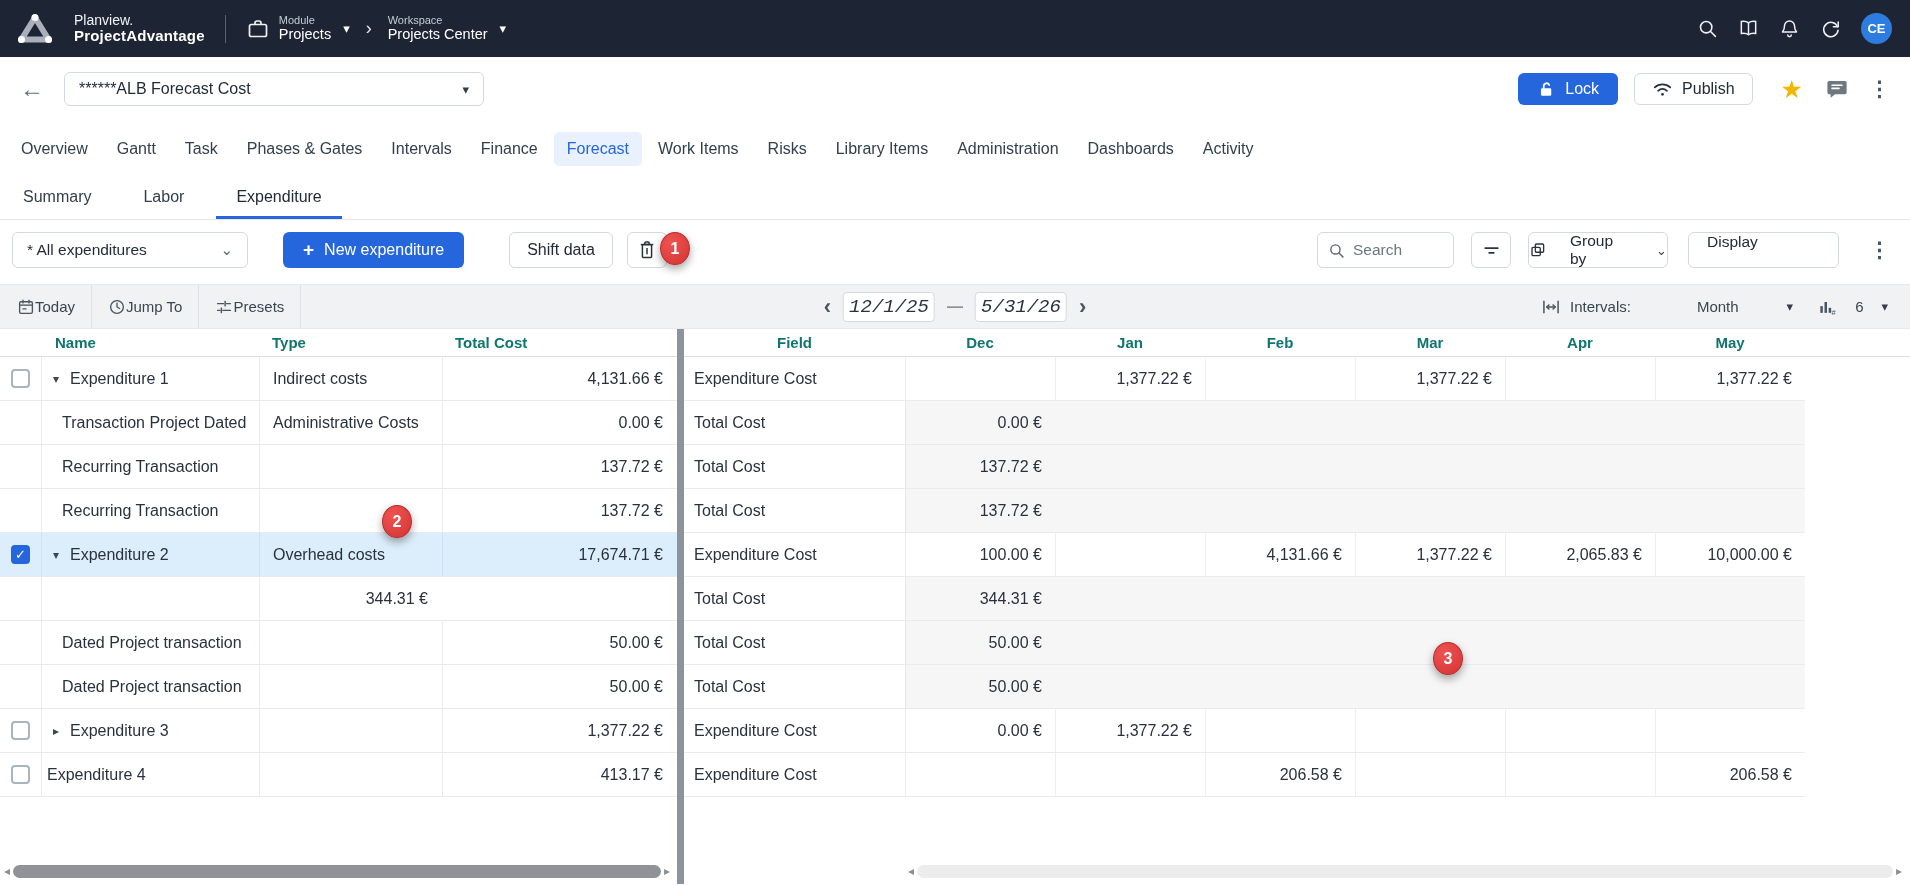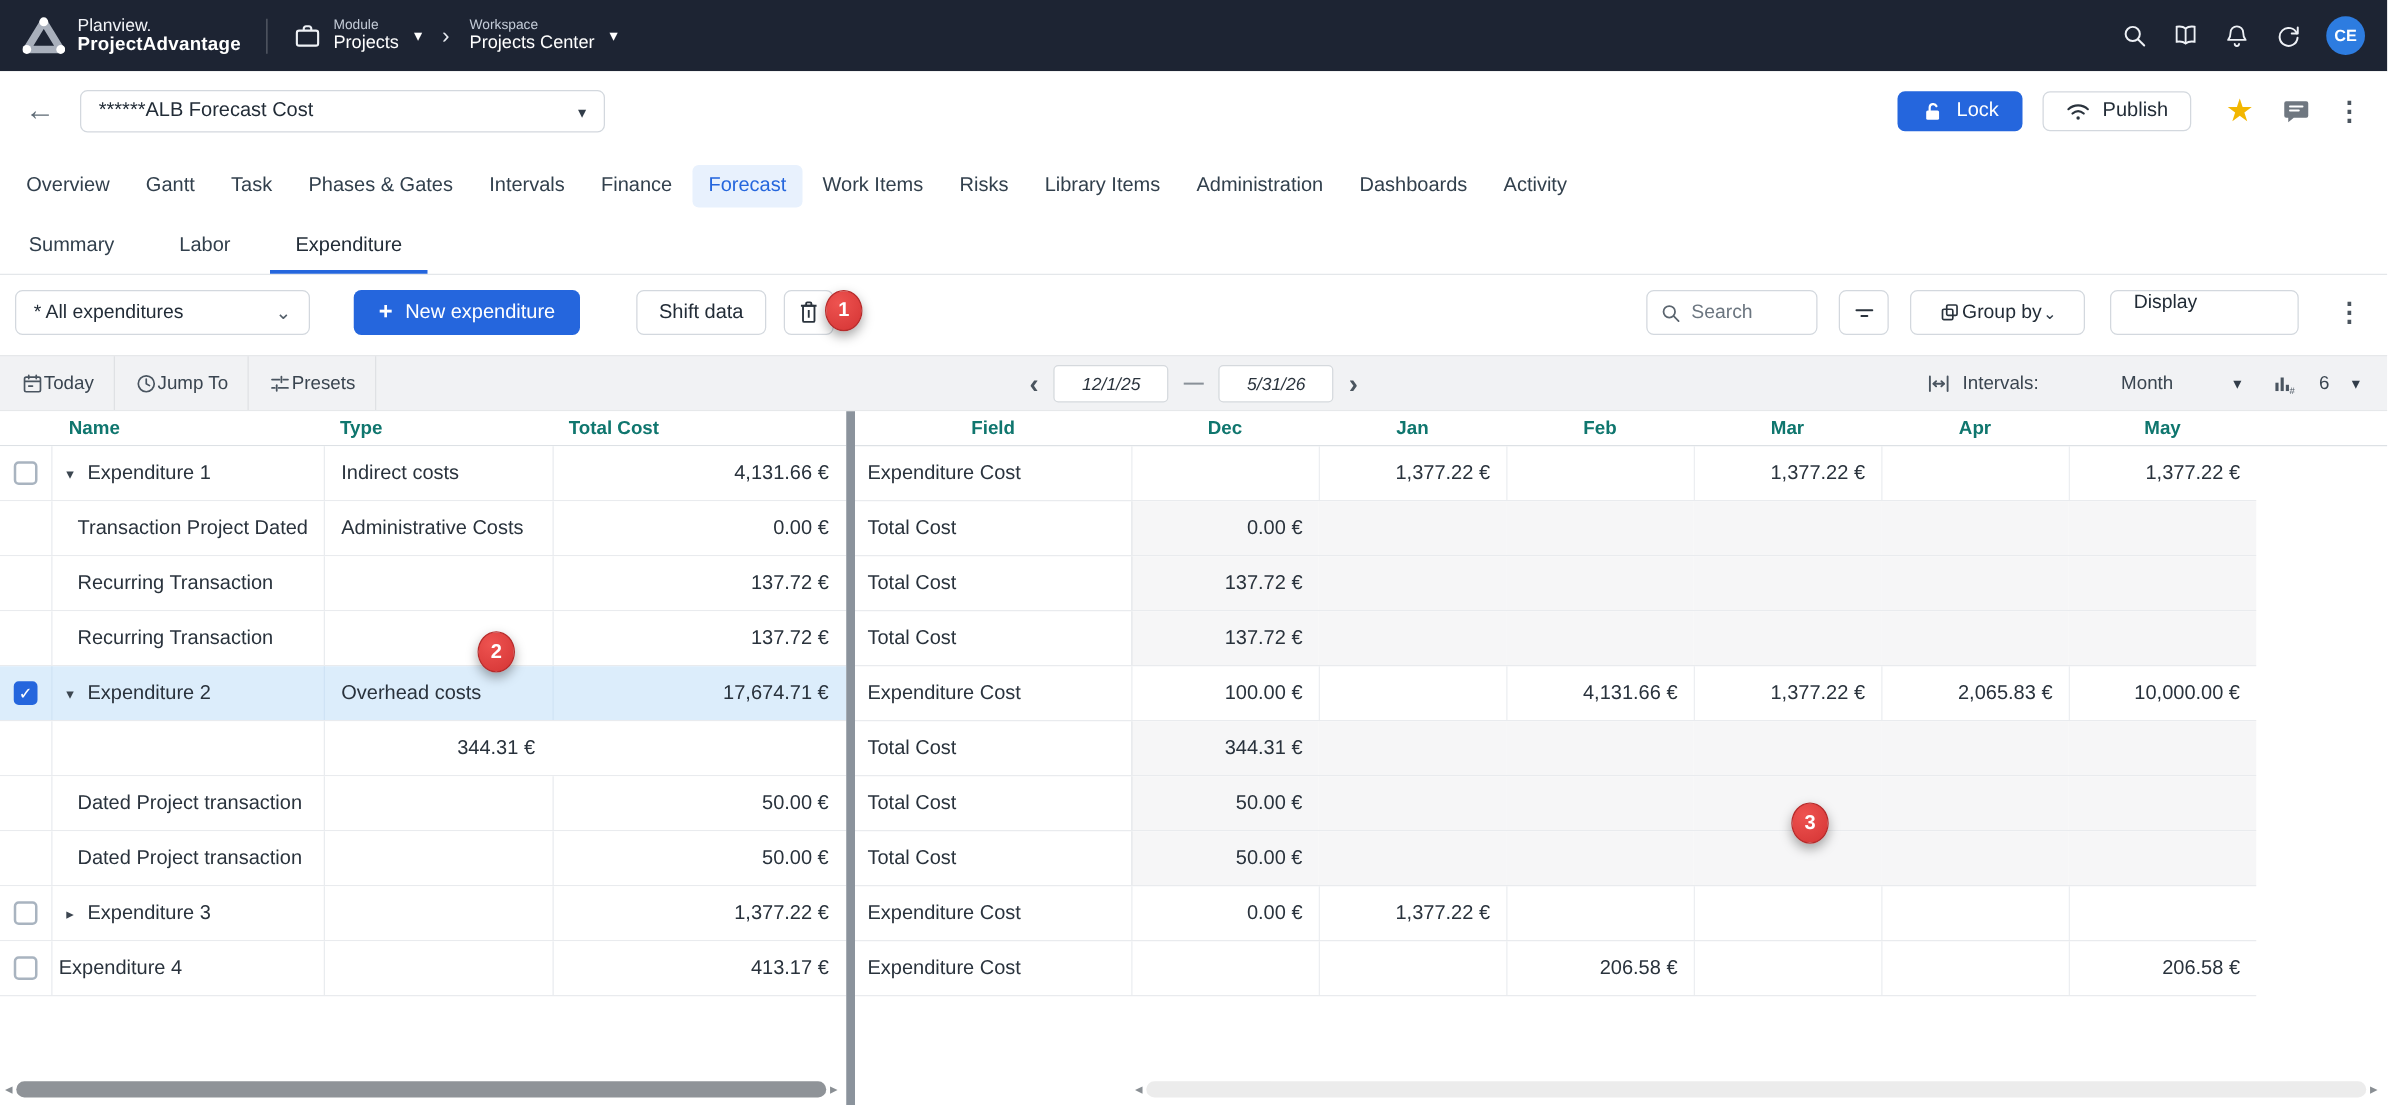--- a/index.html
+++ b/index.html
@@ -2,21 +2,21 @@
 <html style="--accent: #2566dd; --topbar-bg: #1d2433; --selected-row: #dcedfb; --badge-red: #d43434; --avatar-blue: #2d7ce0; --star-gold: #f2b600; --active-tab-bg: #e8f1fd; --shade-gray: #f6f6f7;"><head>
 <meta charset="utf-8">
 <style>
   * { margin:0; padding:0; box-sizing:border-box; }
   html,body { width:1910px; height:885px; background:#fff; }
   body { font-family:"Liberation Sans", sans-serif; color:#29323c; }
   .page { position:relative; width:1910px; height:885px; overflow:hidden; background:#fff; }
 
   
   .topbar { height:57px; background:var(--topbar-bg,#1d2433); display:flex; align-items:center; padding:0 18px; color:#fff; }
-  .brand { display:flex; align-items:center; gap:10px; }
+  .brand { display:flex; align-items:center; gap:22px; }
   .brand-text { line-height:1.1; }
   .brand-l1 { font-size:14px; color:#f2f4f8; }
   .brand-l2 { font-size:15px; color:#fff; font-weight:bold; letter-spacing:.2px; }
   .tb-sep { width:1px; height:28px; background:rgba(255,255,255,.28); margin:0 20px; }
   .crumb { display:flex; align-items:center; gap:9px; cursor:pointer; }
   .crumb-text { line-height:1.15; }
   .crumb-label { display:block; font-size:11px; color:#c4ccd8; }
   .crumb-value { display:block; font-size:14.5px; color:#fff; }
   .crumb-caret { color:#fff; font-size:13px; margin-left:3px; }
   .crumb-chev { color:#e7ebf1; font-size:18px; margin:0 16px; }
@@ -52,31 +52,31 @@
   .tsel .car { margin-left:auto; color:#55606b; font-size:15px; }
   .btn-new { height:36px; background:var(--accent,#2566dd); color:#fff; border-radius:6px; display:flex; align-items:center; gap:10px; padding:0 20px; font-size:16px; margin-left:35px; cursor:pointer; }
   .btn-new .plus { font-size:19px; font-weight:bold; }
   .btn-shift { height:36px; border:1px solid #d3d8de; border-radius:6px; display:flex; align-items:center; padding:0 17px; font-size:16px; color:#222c37; margin-left:45px; cursor:pointer; }
   .btn-trash { height:36px; width:40px; border:1px solid #d3d8de; border-radius:6px; display:flex; align-items:center; justify-content:center; margin-left:14px; cursor:pointer; color:#2a333d; }
   .tright { margin-left:auto; display:flex; align-items:center; }
   .search-box { width:137px; height:36px; border:1px solid #d3d8de; border-radius:6px; display:flex; align-items:center; padding:0 10px; gap:8px; color:#6c7680; }
   .search-box input { border:none; outline:none; width:80px; font-size:15.5px; font-family:inherit; color:#222c37; }
   .search-box input::placeholder { color:#6c7680; }
   .btn-filter { width:40px; height:36px; border:1px solid #d3d8de; border-radius:6px; display:flex; align-items:center; justify-content:center; margin-left:17px; cursor:pointer; color:#2a333d; }
-  .btn-group { width:140px; height:36px; border:1px solid #d3d8de; border-radius:6px; display:flex; align-items:center; justify-content:center; gap:1px; margin-left:17px; font-size:15.5px; color:#222c37; cursor:pointer; }
+  .btn-group { width:140px; height:36px; border:1px solid #d3d8de; border-radius:6px; display:flex; align-items:center; justify-content:center; gap:23px; margin-left:17px; font-size:15.5px; color:#222c37; cursor:pointer; }
   .btn-display { width:151px; height:36px; border:1px solid #d3d8de; border-radius:6px; display:flex; align-items:flex-start; padding:0 18px; margin-left:20px; font-size:15.5px; color:#222c37; cursor:pointer; }
   .tright .kebab { margin-left:30px; margin-right:8px; }
 
   
   .datebar { position:relative; height:45px; margin-top:4px; background:#f1f2f4; border-top:1px solid #e6e8ea; border-bottom:1px solid #e6e8ea; display:flex; align-items:stretch; }
   .dbtn { display:flex; align-items:center; gap:0; padding:0 16px; border-right:1px solid #dfe1e4; font-size:15px; color:#3a4550; cursor:pointer; }
   .dbtn svg { width:18px; height:18px; color:#4a5560; }
   .dcenter { position:absolute; left:50%; top:0; height:100%; transform:translateX(-50%); display:flex; align-items:center; gap:12px; }
   .dchev { font-size:22px; color:#4b555f; font-weight:bold; cursor:pointer; line-height:1; }
-  .dinput { width:92px; height:30px; background:#fff; border:1px solid #d5d9dd; border-radius:4px; text-align:center; font-style:italic; font-size:14px; color:#2a333d; font-family:Liberation Sans, sans-serif; outline:none; cursor:text; }
+  .dinput { width:92px; height:30px; background:#fff; border:1px solid #d5d9dd; border-radius:4px; text-align:center; font-style:italic; font-size:19px; color:#2a333d; font-family:Liberation Mono, monospace; outline:none; cursor:text; }
   .ddash { color:#8a9199; font-weight:bold; font-size:16px; }
   .dright { position:absolute; right:0; top:0; height:100%; display:flex; align-items:center; padding-right:22px; color:#3a4550; font-size:15px; }
   .dright svg { width:20px; height:20px; color:#4a5560; }
   .lbl-month { margin-left:66px; }
   .car-dark { color:#323d49; font-size:13px; }
 
   
   .grid-area { position:relative; height:555px; display:flex; background:#fff; }
   .left-panel { width:677px; flex:none; }
   .panel-divider { width:7px; flex:none; background:#8b939c; cursor:col-resize; }

